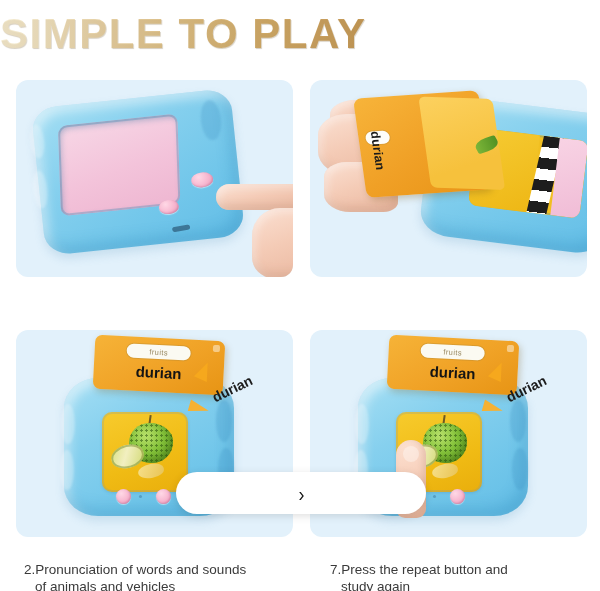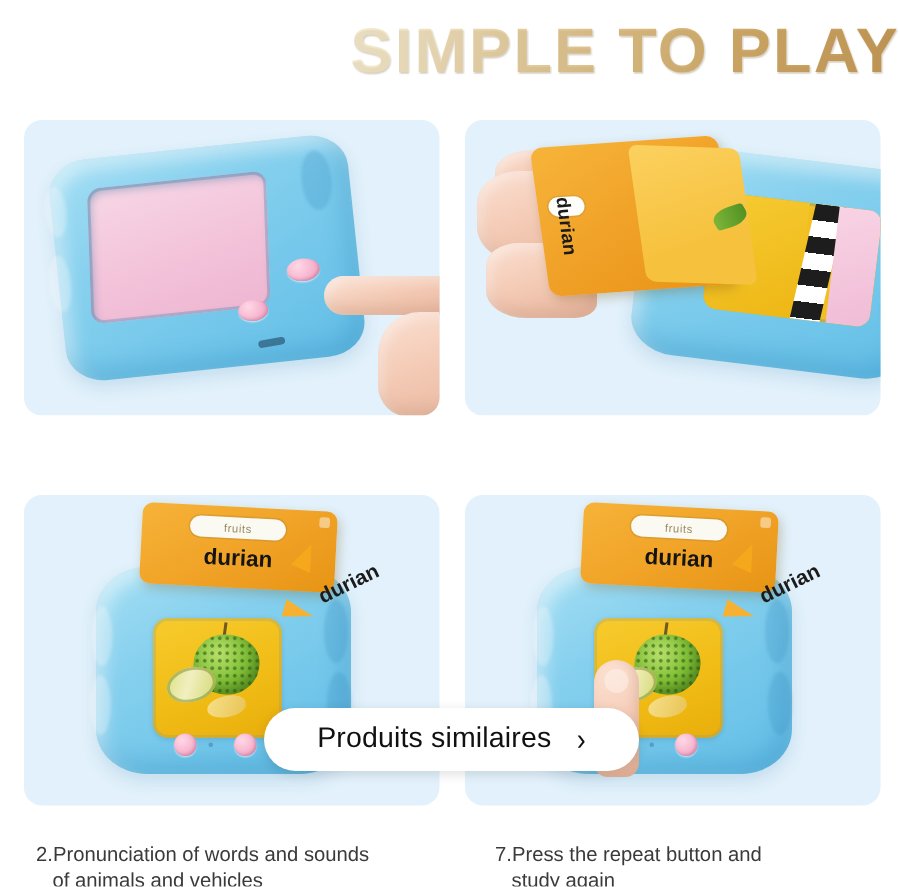--- a/index.html
+++ b/index.html
@@ -12,21 +12,21 @@
   #root {
     position: relative;
     width: 600px; height: 591px;
     background: #ffffff;
   }
 
   
   .title-wrap {
     position: absolute;
     top: 10px; left: 0; width: 600px;
-    text-align: right;
+    text-align: left;
   }
   .title {
     display: inline-block;
     font-size: 42px;
     font-weight: 800;
     letter-spacing: 1.5px;
     font-family: "Liberation Sans", sans-serif;
     background: linear-gradient(100deg,
         #f3ead0 0%, #efe2c2 12%, #e2cb9d 32%,
         #d8b97f 52%, #cda765 72%, #c79d5c 88%, #c09552 100%);
@@ -438,17 +438,16 @@
   </div>
   <div class="caption cap4">
     <span>7.Press the repeat button and</span>
     <span class="l2">study again</span>
   </div>
 
   <div class="white-seam"></div>
   <div class="white-seam2"></div>
 
   <div class="overlay-pill">
-    <span class="txt">Produits similaires</span>
     <span class="chev">›</span>
   </div>
 
 </div>
 
 </body></html>

